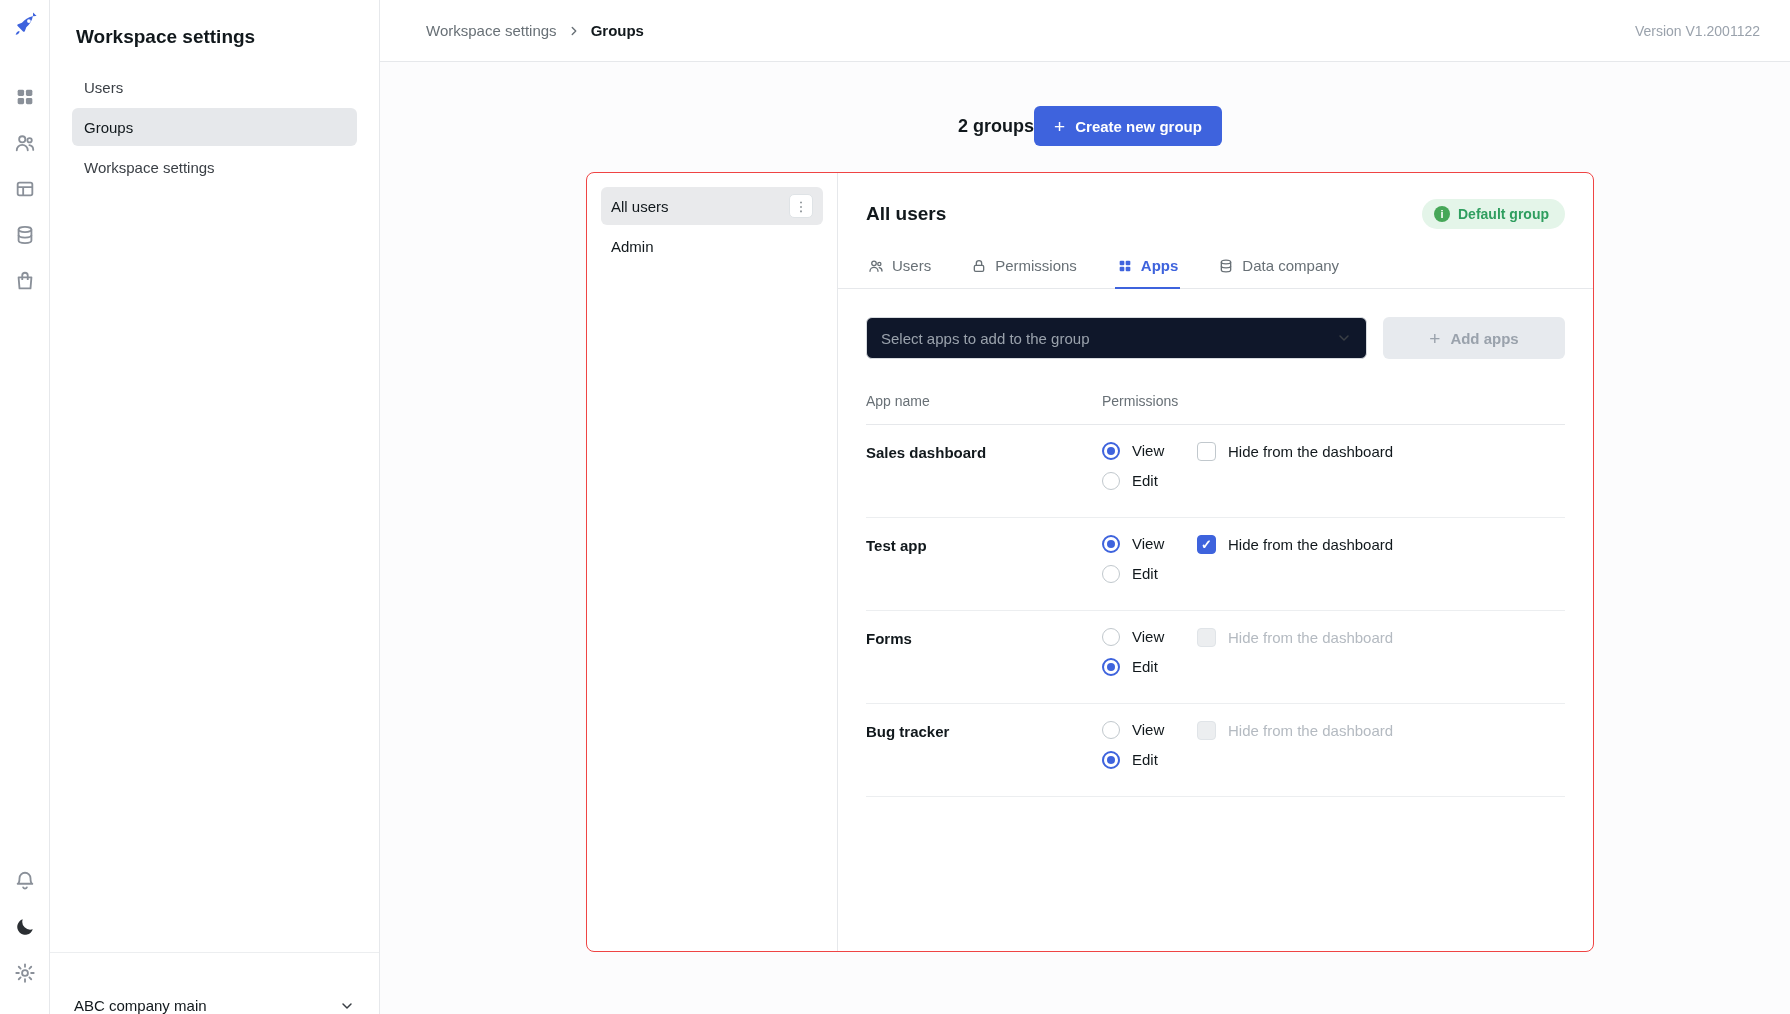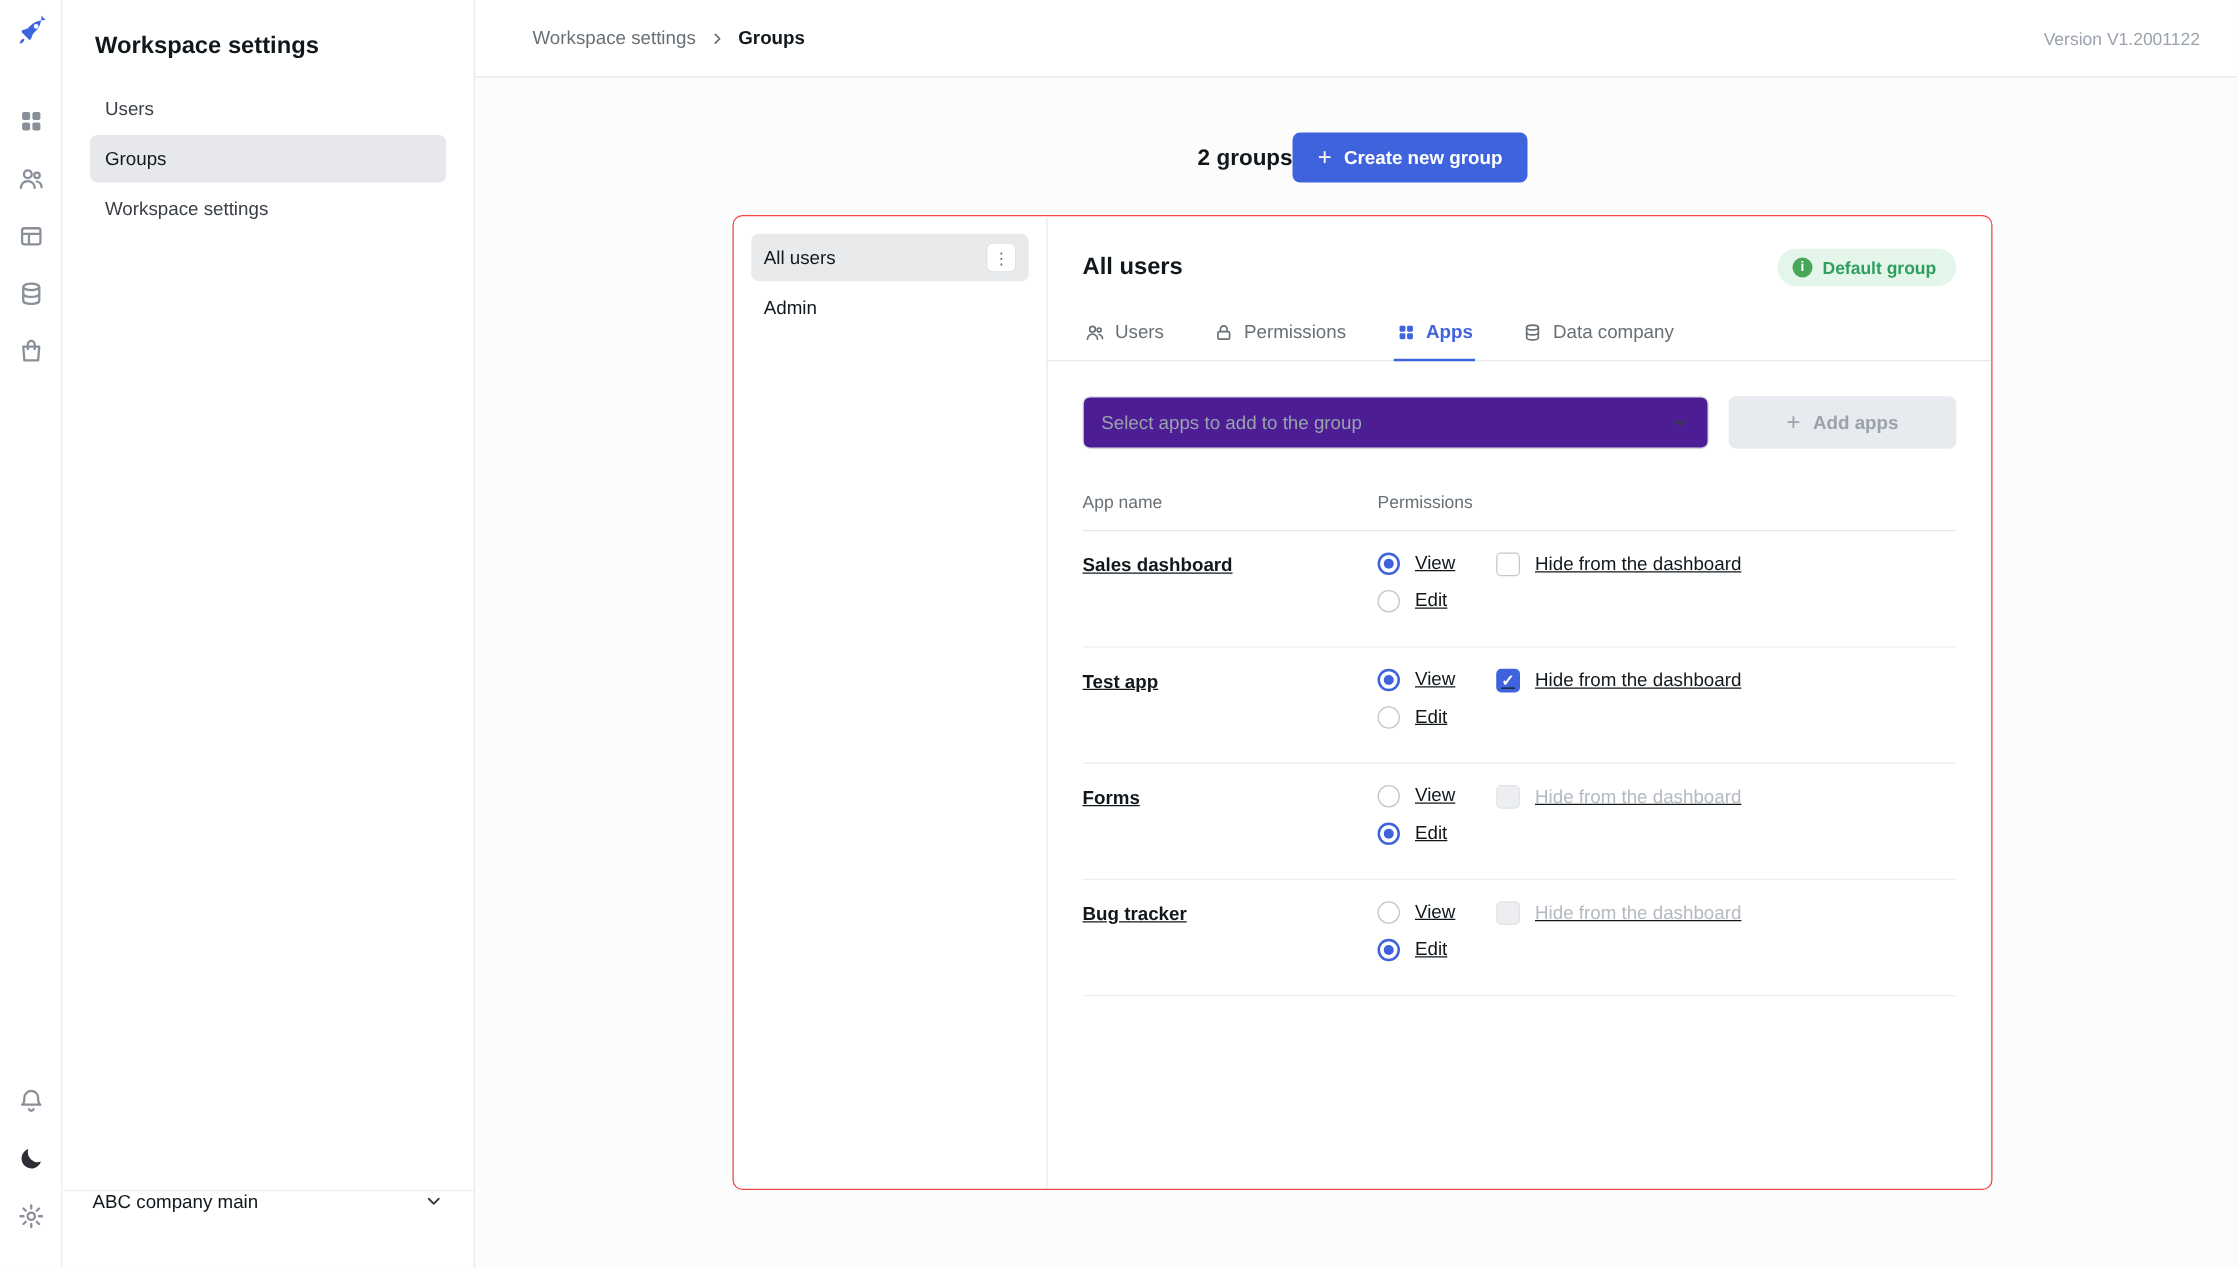--- a/index.html
+++ b/index.html
@@ -32,21 +32,21 @@
   }
   .settings .title { font-size:19px; font-weight:700; margin:26px 26px 20px; }
   .nav { padding:0 22px; }
   .nav-item {
     height:38px; display:flex; align-items:center; padding:0 12px;
     border-radius:6px; font-size:15px; color:#3a3f45; cursor:pointer; margin-bottom:2px;
   }
   .nav-item.active { background:#e6e8eb; color:#11181c; }
   .ws-footer {
     margin-top:auto; height:62px; border-top:1px solid #eceef0;
-    display:flex; align-items:flex-start; justify-content:space-between;
+    display:flex; align-items:flex-end; justify-content:space-between;
     padding:0 24px; font-size:15px; cursor:pointer;
   }
   .chev { width:16px; height:16px; color:#3a3f45; }
   .chev svg { width:16px; height:16px; display:block; }
 
   
   .main { flex:1; display:flex; flex-direction:column; background:#fcfcfd; min-width:0; }
   .main-header {
     height:62px; flex:0 0 62px; background:#fff;
     border-bottom:1px solid #e6e8eb;
@@ -113,21 +113,21 @@
     display:flex; align-items:center; gap:8px; padding:6px 2px 13px;
     font-size:15px; color:#687076; cursor:pointer;
     border-bottom:2px solid transparent; margin-bottom:-1px;
   }
   .tab svg { width:16px; height:16px; display:block; }
   .tab.active { color:#3e63dd; font-weight:700; border-bottom-color:#3e63dd; }
 
   .gd-body { padding:28px; }
   .select-row { display:flex; gap:16px; }
   .select {
-    flex:1; height:42px; background:#4c1d95; border:1px solid #d7dbdf; border-radius:6px;
+    flex:1; height:42px; background:#0f172a; border:1px solid #d7dbdf; border-radius:6px;
     display:flex; align-items:center; justify-content:space-between;
     padding:0 14px; cursor:pointer;
   }
   .select .ph { color:#9aa2ac; font-size:15px; }
   .select .chev { color:#3a3f45; }
   .btn-disabled {
     width:182px; height:42px; background:#e7eaee; color:#9aa2ac; border:none; border-radius:6px;
     font-size:15px; font-weight:600; display:flex; align-items:center; justify-content:center; gap:10px;
     font-family:"Liberation Sans",sans-serif; cursor:default;
   }
@@ -135,21 +135,20 @@
   .apps-table { margin-top:28px; }
   .t-head {
     display:grid; grid-template-columns:236px 1fr;
     padding:6px 0 15px; border-bottom:1px solid #e6e8eb;
     color:#687076; font-size:14px;
   }
   .t-row {
     display:grid; grid-template-columns:236px 95px 1fr;
     padding:17px 0 15px; border-bottom:1px solid #eceef0;
     align-items:start;
-    text-decoration:underline;
   }
   .app-name { font-size:15px; font-weight:700; padding-top:2px; }
   .radio-line { display:flex; align-items:flex-start; gap:12px; font-size:15px; margin-bottom:12px; cursor:pointer; }
   .radio {
     width:18px; height:18px; border-radius:50%; border:1px solid #c1c8cd; background:#fff;
     position:relative; flex:0 0 18px;
   }
   .radio.on { border:2px solid #3e63dd; }
   .radio.on::after { content:""; position:absolute; inset:3px; border-radius:50%; background:#3e63dd; }
   .hide-cell { display:flex; align-items:center; gap:12px; font-size:15px; cursor:pointer; }

